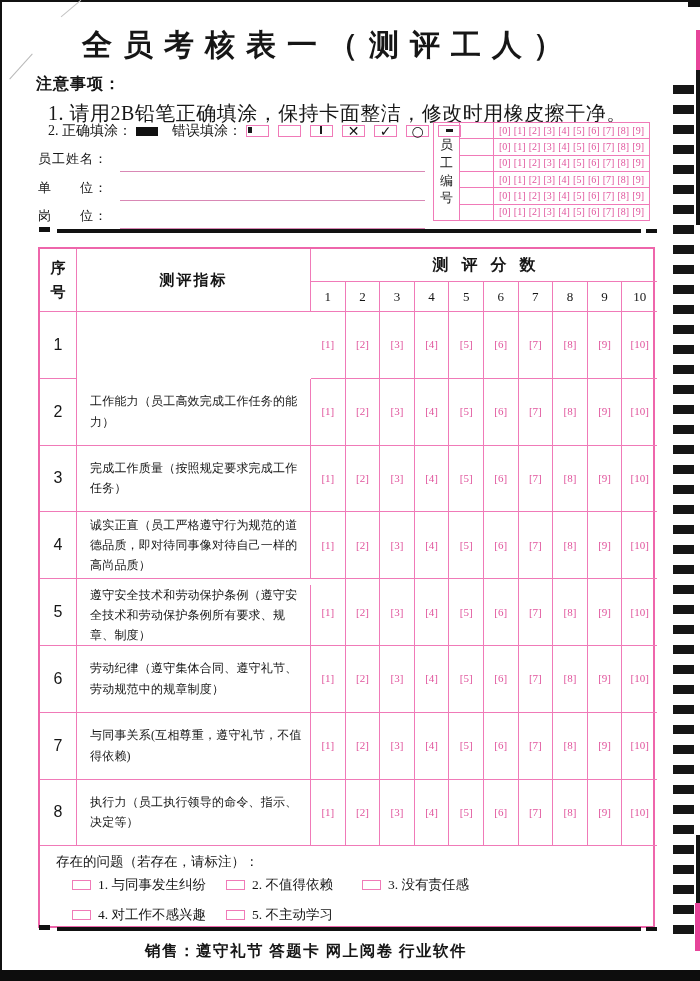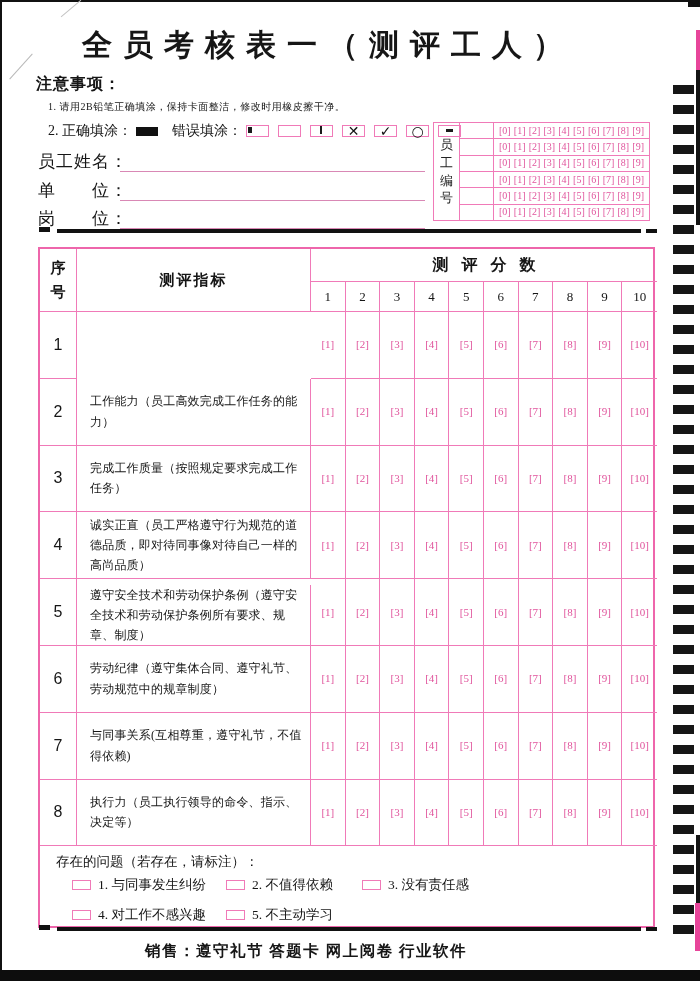--- a/index.html
+++ b/index.html
@@ -22,32 +22,32 @@
   .rbar{width:4px;}
   .rbar-pink-top{left:696px;top:30px;height:40px;background:#e8459a;}
   .rbar-black-top{left:696px;top:70px;height:155px;background:#141414;}
   .rbar-black-bot{left:696px;top:835px;height:70px;background:#141414;}
   .rbar-pink-bot{left:695px;top:903px;width:5px;height:48px;background:#e8459a;}
   .tmark{position:absolute;left:673px;width:21px;height:9px;background:#161616;}
   
   .title{left:0;top:25px;width:656px;text-align:center;font-size:30px;font-weight:bold;
     letter-spacing:11px;font-family:"Liberation Sans","DejaVu Sans",sans-serif;white-space:nowrap;}
   .notice-h{left:36px;top:74px;font-size:16px;font-weight:600;letter-spacing:1px;}
-  .notice-1{left:48px;top:100px;font-size:10px;letter-spacing:.5px;}
+  .notice-1{left:48px;top:100px;font-size:20px;letter-spacing:.5px;}
   .notice-2{left:48px;top:122px;font-size:14px;display:flex;align-items:center;}
   .fillblack{display:inline-block;width:22px;height:9px;background:#111;margin:0 14px 0 4px;}
   .wmarks{display:inline-flex;gap:9px;align-items:center;margin-left:4px;}
   .wmark{position:relative;display:inline-block;width:21px;height:10px;border:1px solid var(--pline);}
   .wmark i{position:absolute;left:50%;top:50%;transform:translate(-50%,-52%);
     font-style:normal;font-size:14px;line-height:1;color:#111;font-family:"DejaVu Sans",sans-serif;}
   .wm-tickleft::before{content:"";position:absolute;left:1px;top:1px;width:4px;height:6px;background:#1a1a1a;}
   .wm-vline::before{content:"";position:absolute;left:9px;top:0;width:2px;height:8px;background:#1a1a1a;}
   .wm-dot::before{content:"";position:absolute;left:7px;top:3px;width:7px;height:3px;background:#1a1a1a;}
   
-  .field-label{position:absolute;left:38px;font-size:17px;letter-spacing:1px;}
+  .field-label{position:absolute;left:38px;font-size:13px;letter-spacing:1px;}
   .field-line{position:absolute;left:120px;width:305px;height:1px;background:var(--uline);}
   
   .empbox{left:433px;top:122px;width:215px;height:97px;border:1px solid var(--pline);display:flex;}
   .emp-label{width:25px;border-right:1px solid var(--pline);display:flex;flex-direction:column;
     align-items:center;justify-content:center;font-size:13px;line-height:1.35;color:#222;}
   .emp-rows{flex:1;display:flex;flex-direction:column;}
   .emp-row{flex:1;display:flex;border-bottom:1px solid var(--pline);}
   .emp-row:last-child{border-bottom:none;}
   .emp-blank{width:33px;border-right:1px solid var(--pline);}
   .emp-bubbles{flex:1;display:flex;align-items:center;justify-content:space-between;padding:0 5px;}

